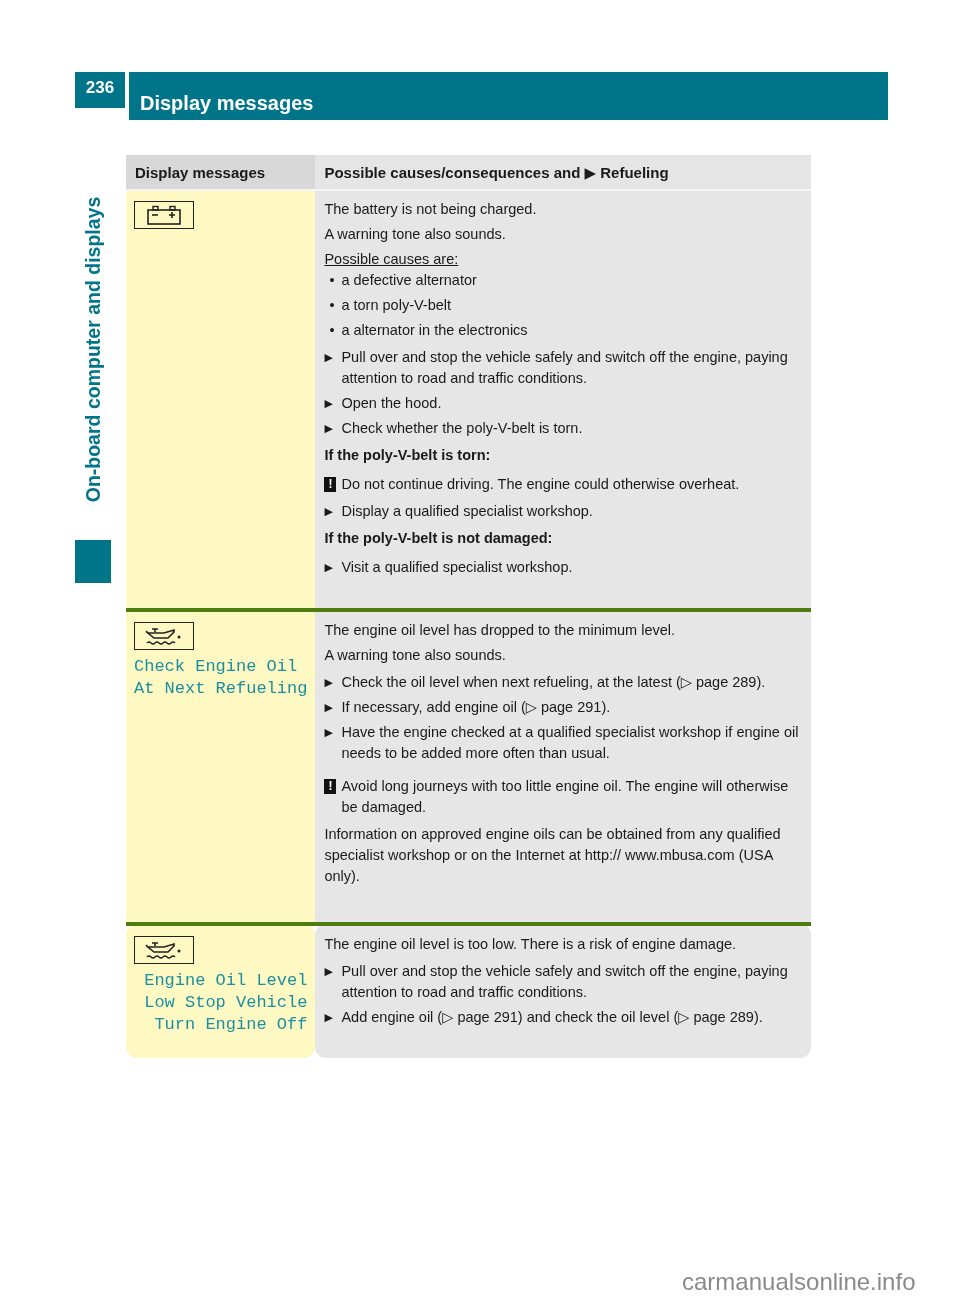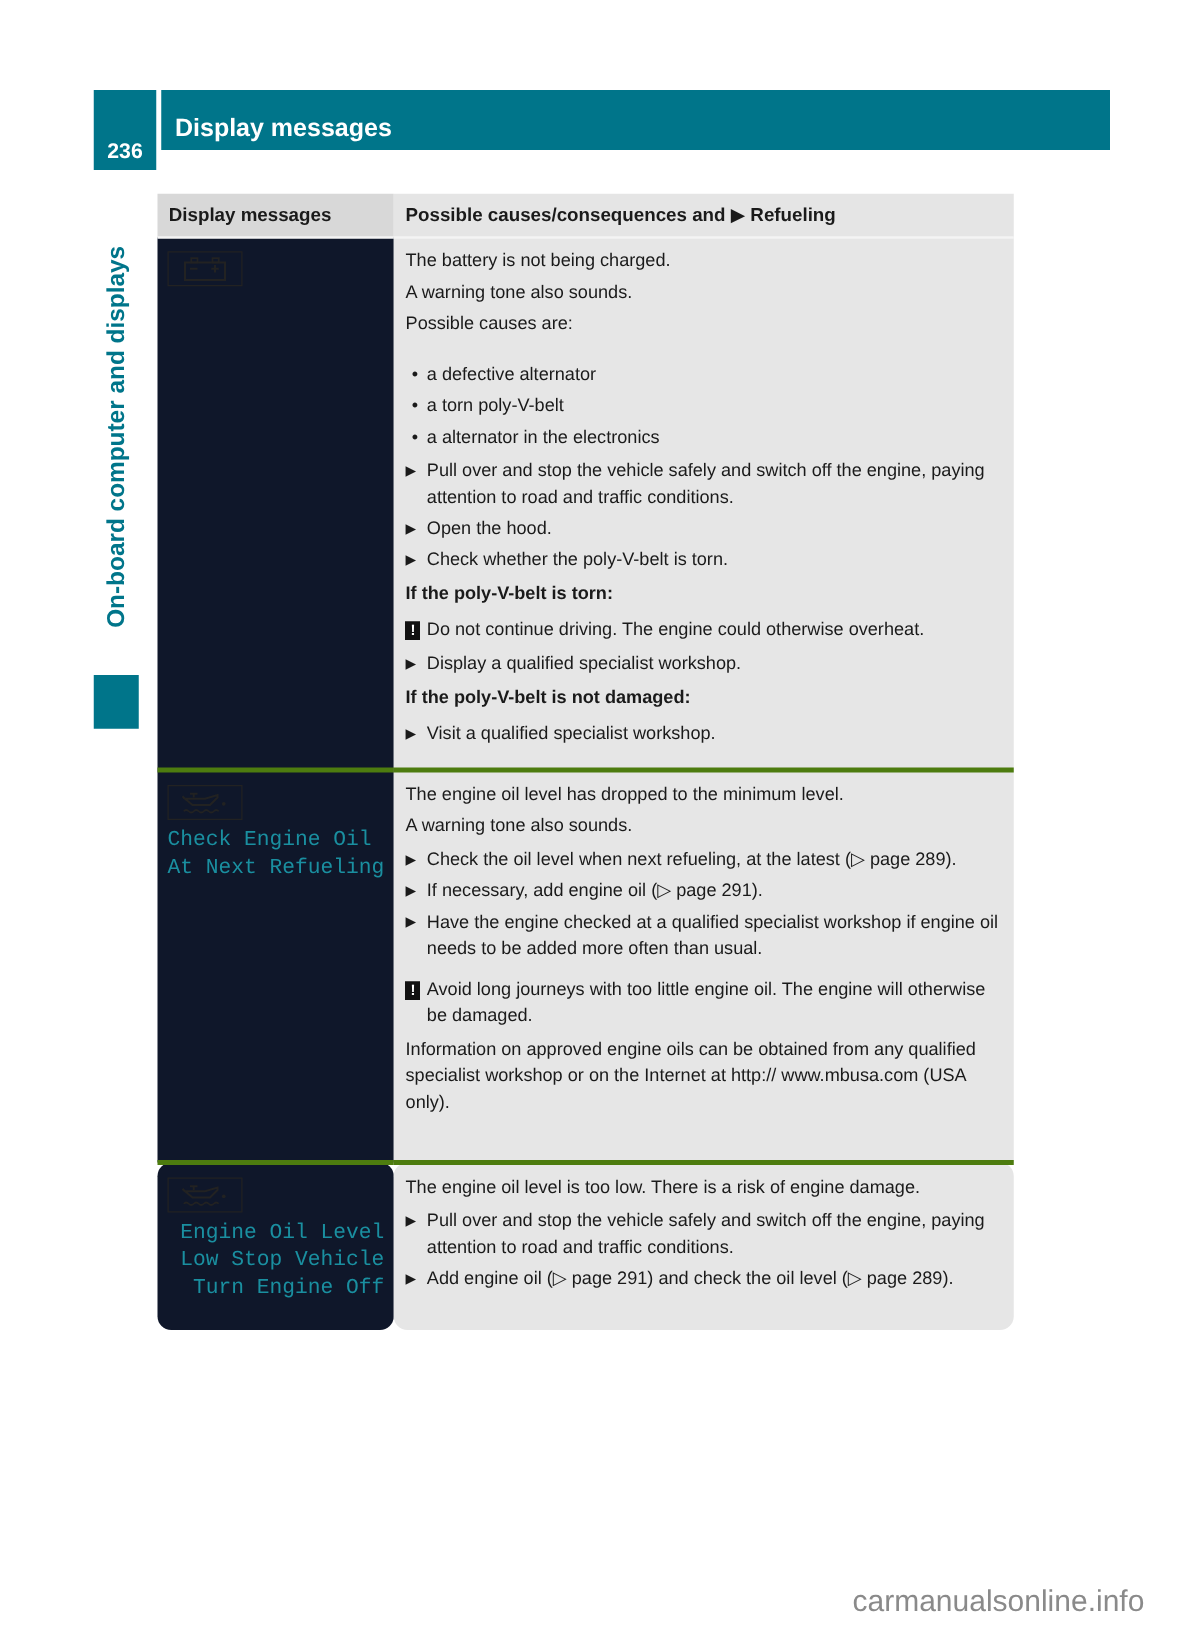--- a/index.html
+++ b/index.html
@@ -1,23 +1,23 @@
 <!DOCTYPE html>
 <html><head>
   <meta charset="utf-8">
   <style>
     html, body { margin: 0; padding: 0; }
     body {
       width: 960px; height: 1302px; background: #ffffff; position: relative; overflow: hidden;
       font-family: "Liberation Sans", "DejaVu Sans", sans-serif; color: #1a1a1a;
     }
     .header-pagenum {
-      position: absolute; left: 75px; top: 72px; width: 50px; height: 64px;
+      position: absolute; left: 75px; top: 72px; width: 50px; height: 36px;
       background: #00758a; color: #fff; font-weight: bold; font-size: 17px;
-      display: flex; align-items: flex-end; justify-content: center; padding-bottom: 0; box-sizing: border-box;
+      display: flex; align-items: center; justify-content: center; padding-bottom: 0; box-sizing: border-box;
     }
     .header-pagenum span { margin-bottom: 5px; }
     .header-title {
       position: absolute; left: 129px; top: 72px; width: 759px; height: 48px;
       background: #00758a; color: #fff; font-weight: bold; font-size: 20px;
       display: flex; align-items: flex-end; box-sizing: border-box; padding-left: 11px;
     }
     .header-title span { margin-bottom: 5px; }
     .side-label {
       position: absolute; left: 82px; top: 168px; width: 24px; height: 362px;
@@ -33,21 +33,21 @@
       position: absolute; left: 126px; top: 155px; width: 685px; border-collapse: collapse;
       font-size: 14.5px; line-height: 21px;
     }
     table.msgs th {
       text-align: left; font-weight: bold; font-size: 15px; height: 34px; padding: 0 0 0 9px;
       border-bottom: 2px solid #f4f4f4;
     }
     table.msgs th.c1 { background: #d8d8d8; width: 178px; }
     table.msgs th.c2 { background: #e5e5e5; padding-left: 9px; }
     table.msgs td { vertical-align: top; }
-    table.msgs td.c1 { background: #0f172a; padding: 10px 8px 10px 8px; margin-left: 24px; }
+    table.msgs td.c1 { background: #fef9c3; padding: 10px 8px 10px 8px; margin-left: 24px; }
     table.msgs td.c2 { background: #e6e6e6; padding: 8px 6px 12px 9px; }
     table.msgs tr.row td { border-bottom: 4px solid #4d7c0f; }
     table.msgs tr.row:last-child td { border-bottom: none; border-radius: 11px; }
 
     .icon-box {
       width: 60px; height: 28px; border: 1.5px solid #222; box-sizing: border-box;
       display: flex; align-items: center; justify-content: center; margin-bottom: 6px;
     }
     .display-msg {
       font-family: "Liberation Mono", "DejaVu Sans Mono", monospace; color: #1a8fa0;
@@ -105,21 +105,21 @@
             <rect x="26" y="2.5" width="5" height="3.5" fill="none" stroke="#222" stroke-width="1.4"></rect>
             <line x1="8" y1="11" x2="14" y2="11" stroke="#222" stroke-width="1.6"></line>
             <line x1="25" y1="11" x2="31" y2="11" stroke="#222" stroke-width="1.6"></line>
             <line x1="28" y1="8" x2="28" y2="14" stroke="#222" stroke-width="1.6"></line>
           </svg>
         </div>
       </td>
       <td class="c2">
         <div class="p">The battery is not being charged.</div>
         <div class="p">A warning tone also sounds.</div>
-        <div class="p" style="margin-bottom:20px;">Possible causes are:</div>
+        <div class="p" style="margin-bottom:0;text-decoration:underline;">Possible causes are:</div>
         <div class="bullet"><span class="mk">•</span><span>a defective alternator</span></div>
         <div class="bullet"><span class="mk">•</span><span>a torn poly-V-belt</span></div>
         <div class="bullet" style="margin-bottom:6px;"><span class="mk">•</span><span>a alternator in the electronics</span></div>
         <div class="step"><span class="mk">▶</span><span>Pull over and stop the vehicle safely and switch off the engine, paying attention to road and traffic conditions.</span></div>
         <div class="step"><span class="mk">▶</span><span>Open the hood.</span></div>
         <div class="step"><span class="mk">▶</span><span>Check whether the poly-V-belt is torn.</span></div>
         <div class="bold">If the poly-V-belt is torn:</div>
         <div class="warn"><span class="mk">!</span><span>Do not continue driving. The engine could otherwise overheat.</span></div>
         <div class="step"><span class="mk">▶</span><span>Display a qualified specialist workshop.</span></div>
         <div class="bold">If the poly-V-belt is not damaged:</div>

